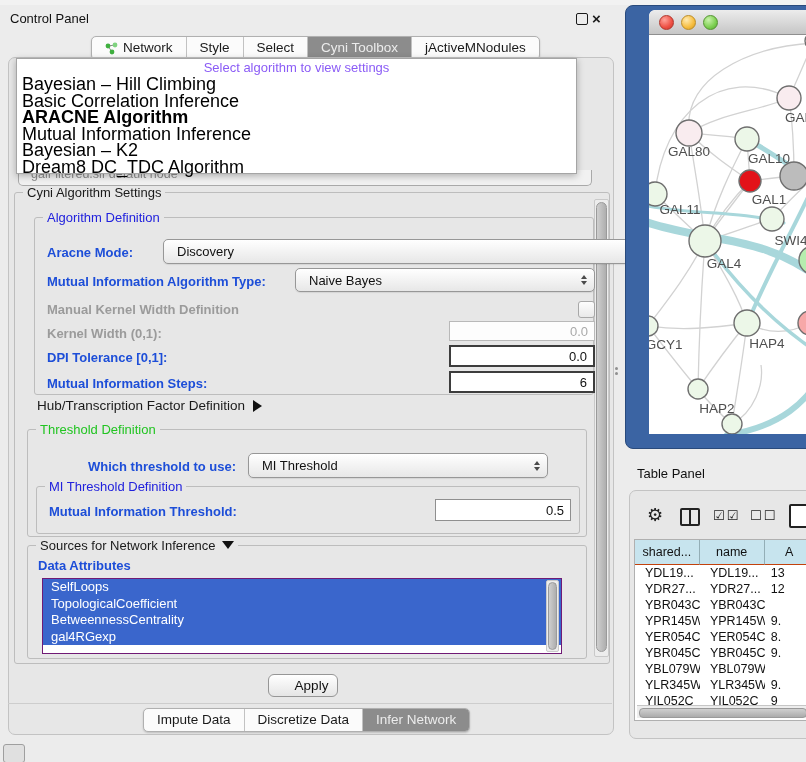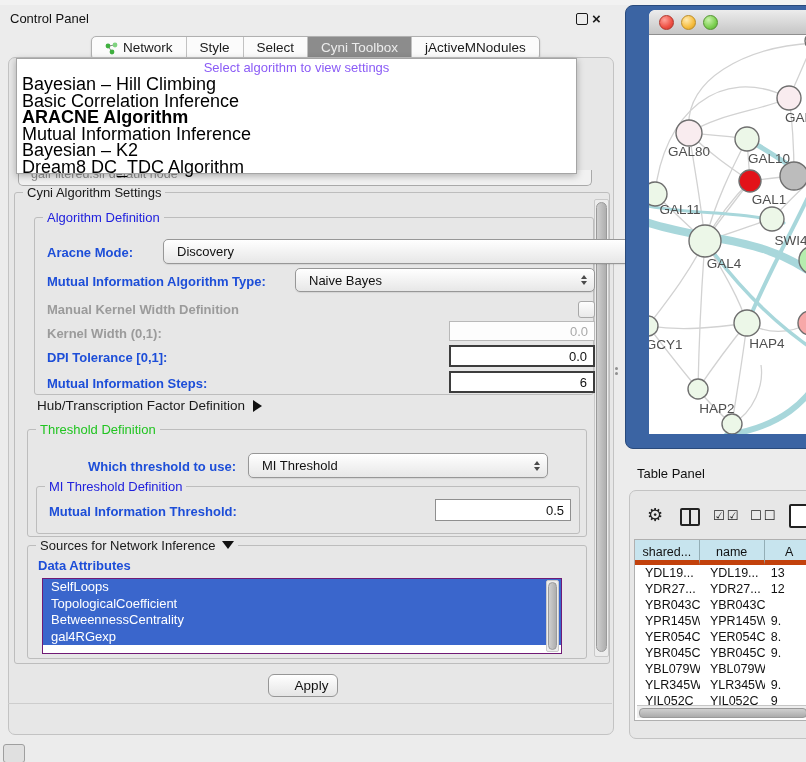--- a/index.html
+++ b/index.html
@@ -70,21 +70,21 @@
   .light.red{background:radial-gradient(circle at 35% 30%,#ffa39a,#ee4f43 60%,#c23a30);border:1px solid #b0362c;}
   .light.yellow{background:radial-gradient(circle at 35% 30%,#ffeab0,#f6bd3f 60%,#d09926);border:1px solid #bd8c24;}
   .light.green{background:radial-gradient(circle at 35% 30%,#c9f2ab,#7ccf50 60%,#57a534);border:1px solid #539330;}
   .tp-title{font-size:13px;color:#111;}
   .toolbar-icon{color:#222;}
   .col-icon{width:16px;height:14px;border:2px solid #222;border-radius:2px;position:relative;}
   .col-icon::after{content:"";position:absolute;left:50%;top:0;bottom:0;width:2px;background:#222;transform:translateX(-50%);}
   .doc-icon{width:16px;height:20px;border:2px solid #222;border-radius:2px;background:#fff;}
   .table-box{background:#fff;border:1px solid #b0b0b0;overflow:hidden;}
   .thead{display:flex;}
-  .th{background:#c7e4ee;border-right:1px solid #93aeb6;border-bottom:5px solid #c2410c;
+  .th{background:#c7e4ee;border-right:1px solid #93aeb6;border-bottom:1px solid #c2410c;
     font-size:12.5px;color:#111;text-align:center;line-height:25px;height:25px;
     box-sizing:border-box;overflow:hidden;white-space:nowrap;}
   .trow{display:flex;height:16px;line-height:16px;}
   .td{font-size:12.5px;color:#111;box-sizing:border-box;overflow:hidden;white-space:nowrap;}
   .hscroll{position:absolute;left:2px;right:2px;bottom:2px;height:12px;background:#ededed;
     border-top:1px solid #c6c6c6;}
   .hthumb{position:absolute;top:2px;left:2px;right:6px;height:8px;border-radius:4px;
     background:linear-gradient(#cfcfcf,#ababab);border:1px solid #9a9a9a;}
   .grip{border:1.5px solid #9f9f9f;background:#e0e0e0;border-radius:3px;}
   .splitter-dot{width:3px;height:3px;background:#8f8f8f;border-radius:50%;margin:1px 0;}
@@ -234,20 +234,31 @@
       </div>
     </div>
   </div>
 
   <div class="abs btn" style="left:268px;top:674px;width:70px;height:23px;box-sizing:border-box;padding-left:17px;">
     <span>Apply</span>
   </div>
 
   <div class="abs" style="left:8px;top:703px;width:604px;height:1px;background:#cdcdcd;"></div>
 
+  <div class="abs tabstrip" style="left:143px;top:708px;">
+      <div class="tab">
+        <span>Impute Data</span>
+      </div>
+      <div class="tab">
+        <span>Discretize Data</span>
+      </div>
+      <div class="tab selected">
+        <span>Infer Network</span>
+      </div>
+    </div>
 
   <div class="abs grip" style="left:3px;top:744px;width:20px;height:17px;"></div>
 </div>
 
 <div class="abs" style="left:615px;top:366px;display:flex;flex-direction:column;align-items:center;">
   <div class="splitter-dot"></div>
     <div class="splitter-dot"></div>
 </div>
 
 <div class="abs net-frame" style="left:625px;top:5px;width:190px;height:442px;"></div>

